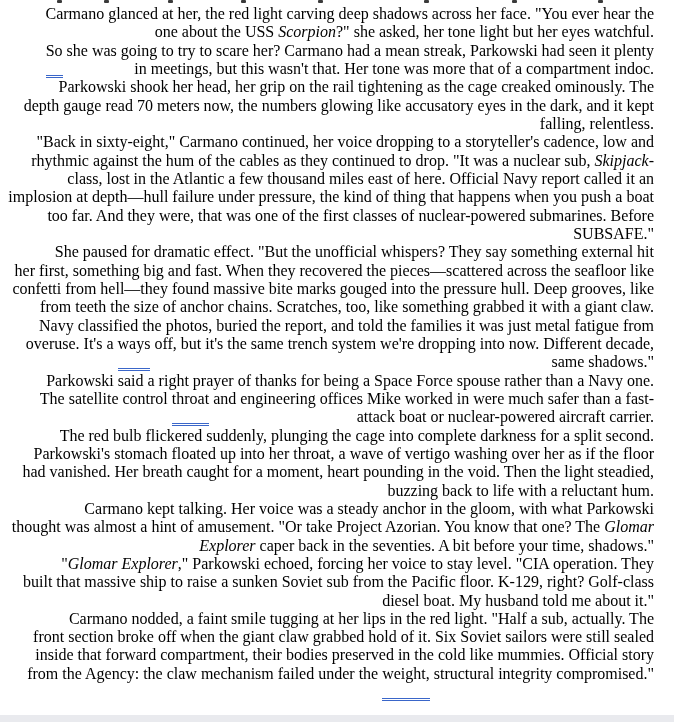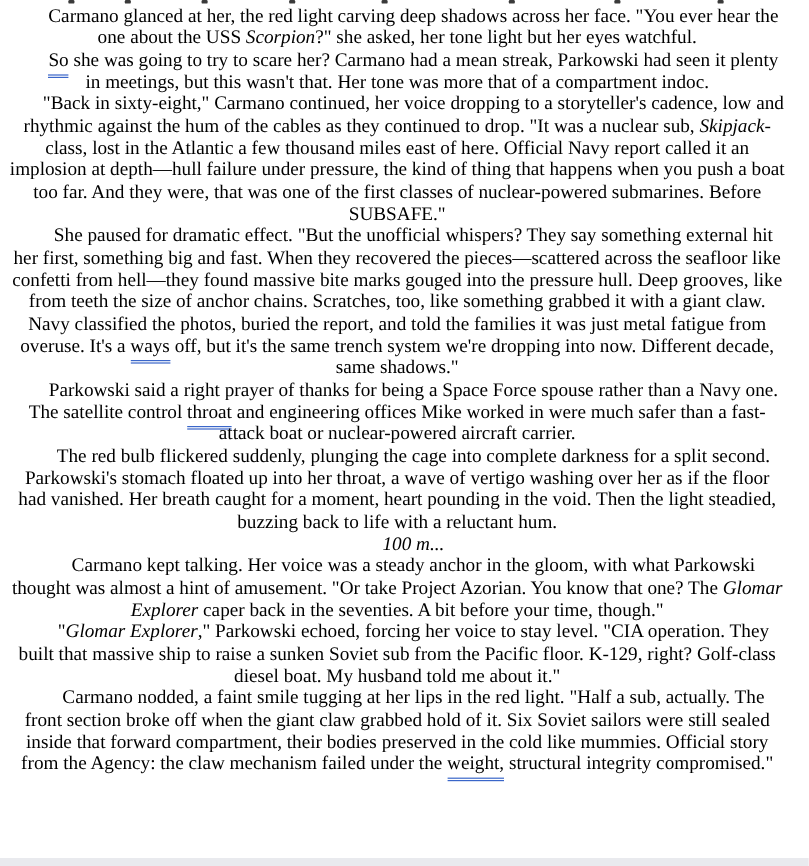--- a/index.html
+++ b/index.html
@@ -38,48 +38,48 @@
     position: absolute;
     top: 0;
     left: 8px;
     width: 646px;
     padding-top: 5px;
   }
   .doc p {
     margin: 0;
     padding: 0;
     text-indent: 27px;
-    text-align: center;
+    text-align: right;
   }
   .seg-i { font-style: italic; }
   .seg-u {
     border-bottom: 3px double #3a66c9;
-    padding-bottom: 3px;
+    padding-bottom: 16px;
   }
   .bottom-strip {
     position: absolute;
     left: 0; bottom: 0;
     width: 674px; height: 7px;
     background: #e9eaee;
   }
 </style>
 </head>
 <body>
 
 <div class="page">
 
   <div class="doc" id="doc">
       <p><span>Carmano glanced at her, the red light carving deep shadows across her face. "You ever hear the one about the USS </span><span class="seg-i">Scorpion</span><span>?" she asked, her tone light but her eyes watchful.</span></p>
       <p><span class="seg-u">So</span><span> she was going to try to scare her? Carmano had a mean streak, Parkowski had seen it plenty in meetings, but this wasn't that. Her tone was more that of a compartment indoc.</span></p>
+      <p><span>Parkowski shook her head, her grip on the rail tightening as the cage creaked ominously. The depth gauge read 70 meters now, the numbers glowing like accusatory eyes in the dark, and it kept falling, relentless.</span></p>
       <p><span>"Back in sixty-eight," Carmano continued, her voice dropping to a storyteller's cadence, low and rhythmic against the hum of the cables as they continued to drop. "It was a nuclear sub, </span><span class="seg-i">Skipjack</span><span>-class, lost in the Atlantic a few thousand miles east of here. Official Navy report called it an implosion at depth—hull failure under pressure, the kind of thing that happens when you push a boat too far. And they were, that was one of the first classes of nuclear-powered submarines. Before SUBSAFE."</span></p>
       <p><span>She paused for dramatic effect. "But the unofficial whispers? They say something external hit her first, something big and fast. When they recovered the pieces—scattered across the seafloor like confetti from hell—they found massive bite marks gouged into the pressure hull. Deep grooves, like from teeth the size of anchor chains. Scratches, too, like something grabbed it with a giant claw. Navy classified the photos, buried the report, and told the families it was just metal fatigue from overuse. It's a </span><span class="seg-u">ways</span><span> off, but it's the same trench system we're dropping into now. Different decade, same shadows."</span></p>
       <p><span>Parkowski said a right prayer of thanks for being a Space Force spouse rather than a Navy one. The satellite control </span><span class="seg-u">throat</span><span> and engineering offices Mike worked in were much safer than a fast-attack boat or nuclear-powered aircraft carrier.</span></p>
       <p><span>The red bulb flickered suddenly, plunging the cage into complete darkness for a split second. Parkowski's stomach floated up into her throat, a wave of vertigo washing over her as if the floor had vanished. Her breath caught for a moment, heart pounding in the void. Then the light steadied, buzzing back to life with a reluctant hum.</span></p>
-      <p><span class="seg-i">100 m...</span></p>
-      <p><span>Carmano kept talking. Her voice was a steady anchor in the gloom, with what Parkowski thought was almost a hint of amusement. "Or take Project Azorian. You know that one? The </span><span class="seg-i">Glomar Explorer</span><span> caper back in the seventies. A bit before your time, though."</span></p>
+      <p><span>Carmano kept talking. Her voice was a steady anchor in the gloom, with what Parkowski thought was almost a hint of amusement. "Or take Project Azorian. You know that one? The </span><span class="seg-i">Glomar Explorer</span><span> caper back in the seventies. A bit before your time, shadows."</span></p>
       <p><span>"</span><span class="seg-i">Glomar Explorer</span><span>," Parkowski echoed, forcing her voice to stay level. "CIA operation. They built that massive ship to raise a sunken Soviet sub from the Pacific floor. K-129, right? Golf-class diesel boat. My husband told me about it."</span></p>
       <p><span>Carmano nodded, a faint smile tugging at her lips in the red light. "Half a sub, actually. The front section broke off when the giant claw grabbed hold of it. Six Soviet sailors were still sealed inside that forward compartment, their bodies preserved in the cold like mummies. Official story from the Agency: the claw mechanism failed under the </span><span class="seg-u">weight,</span><span> structural integrity compromised."</span></p>
     </div>
 
   <div class="top-clip">
     <i style="left:57px"></i>
       <i style="left:104px"></i>
       <i style="left:168px"></i>
     <i style="left:241px"></i>
       <i style="left:318px"></i>

